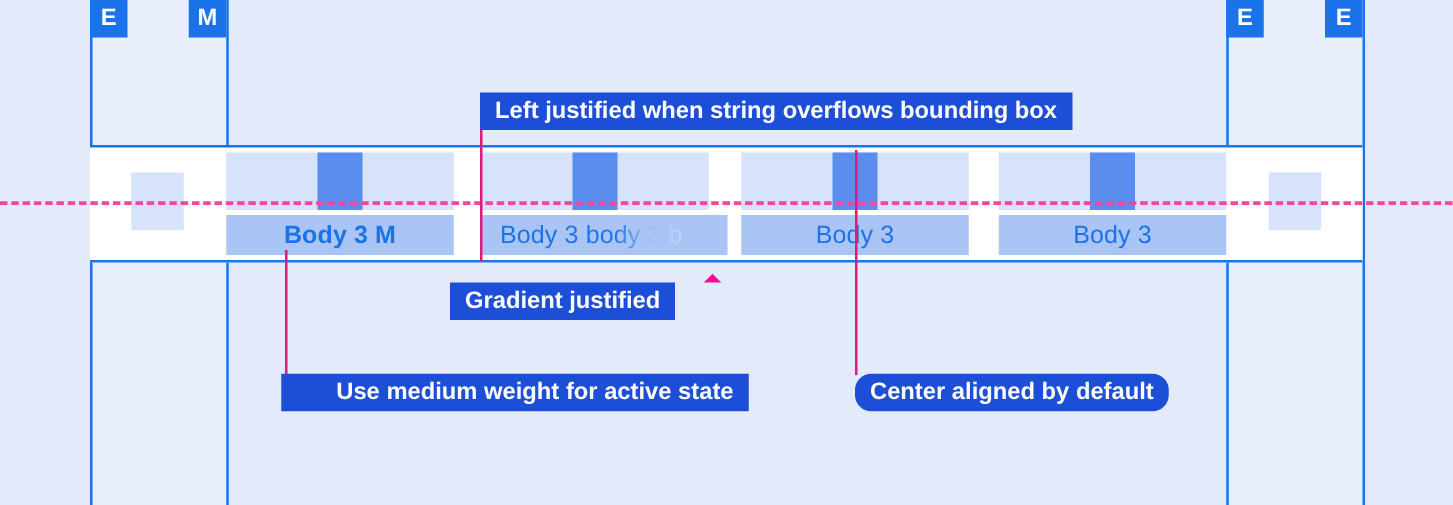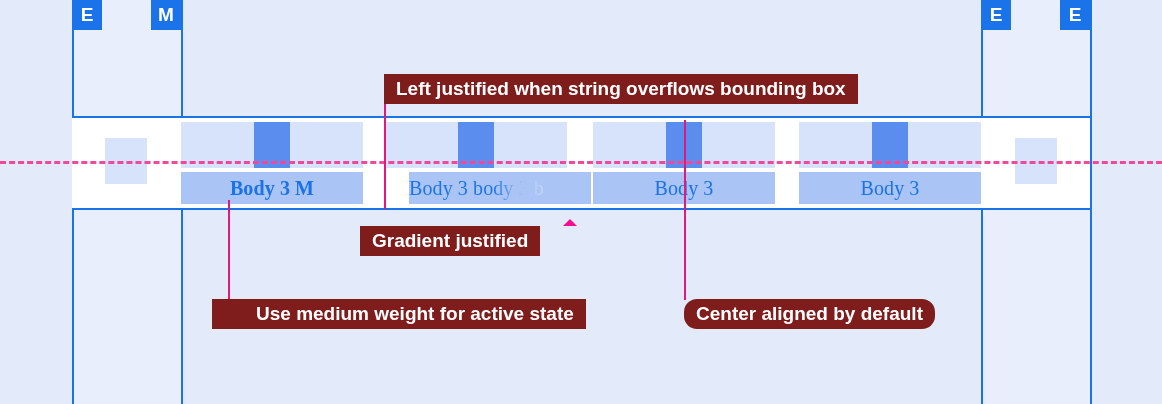--- a/index.html
+++ b/index.html
@@ -29,49 +29,49 @@
   
   #centerline{
     position:absolute;left:0;top:161px;width:1162px;height:0;
     border-top:3px dashed #f0499c;
   }
 
   
   .endcap{position:absolute;width:42px;height:46px;background:#d7e3fb;}
 
   
-  .cell{position:absolute;top:122px;height:82px;font-family:Liberation Serif, serif;}
+  .cell{position:absolute;top:122px;height:82px;}
   .cell .icon-slot{
     position:absolute;left:0;top:0;width:100%;height:46px;background:#d7e3fb;
   }
   .cell .icon{
     position:absolute;top:0;width:36px;height:46px;background:#5b8def;
     left:50%;margin-left:-18px;
   }
   .cell .label-slot{
     position:absolute;left:0;top:50px;width:100%;height:32px;
     background:#aac4f5;
     display:flex;align-items:center;justify-content:center;
     overflow:hidden;
   }
   .cell .label{
     font-size:20px;color:#1a73e8;white-space:nowrap;
     letter-spacing:.1px;
   }
   .cell.active .label{font-weight:700;}
-  .cell.overflow .label-slot{justify-content:flex-start;padding-left:0;margin-left:24px;}
+  .cell.overflow .label-slot{justify-content:flex-start;padding-left:15px;}
   .cell.overflow .label{
     background:linear-gradient(to right,#1a73e8 0%,#1a73e8 62%,#9cbcf3 82%,#c5d8f9 100%);
     -webkit-background-clip:text;background-clip:text;
     -webkit-text-fill-color:transparent;color:transparent;
   }
 
   
   .callout{
-    position:absolute;background:#7f1d1d;color:#fff;
+    position:absolute;background:#1d4ed8;color:#fff;
     font-weight:700;font-size:19px;line-height:30px;
     padding:0 12px;white-space:nowrap;
   }
   .leader{position:absolute;background:#e0197c;}
   .leader.v{width:2px;}
   .nub{
     position:absolute;width:0;height:0;
     border-left:7px solid transparent;border-right:7px solid transparent;
     border-bottom:7px solid #f50f8e;
   }
@@ -140,21 +140,21 @@
 
   <div id="centerline"></div>
 
   <div class="leader v" style="left:384px;top:104px;height:105px;"></div>
   <div class="callout" style="left:384px;top:74px;">Left justified when string overflows bounding box</div>
 
   <div class="nub" style="left:563px;top:219px;"></div>
   <div class="callout" style="left:360px;top:226px;">Gradient justified</div>
 
   <div class="leader v" style="left:228px;top:200px;height:100px;"></div>
-  <div class="callout" style="left:212px;top:299px;padding-left:44px;">Use medium weight for active state</div>
+  <div class="callout" style="left:225px;top:299px;padding-left:44px;">Use medium weight for active state</div>
 
   <div class="leader v" style="left:684px;top:120px;height:180px;"></div>
   <div class="callout" style="left:684px;top:299px;border-radius:13px;">Center aligned by default</div>
 
   <div class="badge" style="left:72px;">E</div>
   <div class="badge" style="left:151px;">M</div>
   <div class="badge" style="left:981px;">E</div>
   <div class="badge" style="left:1060px;">E</div>
 
 </div>

